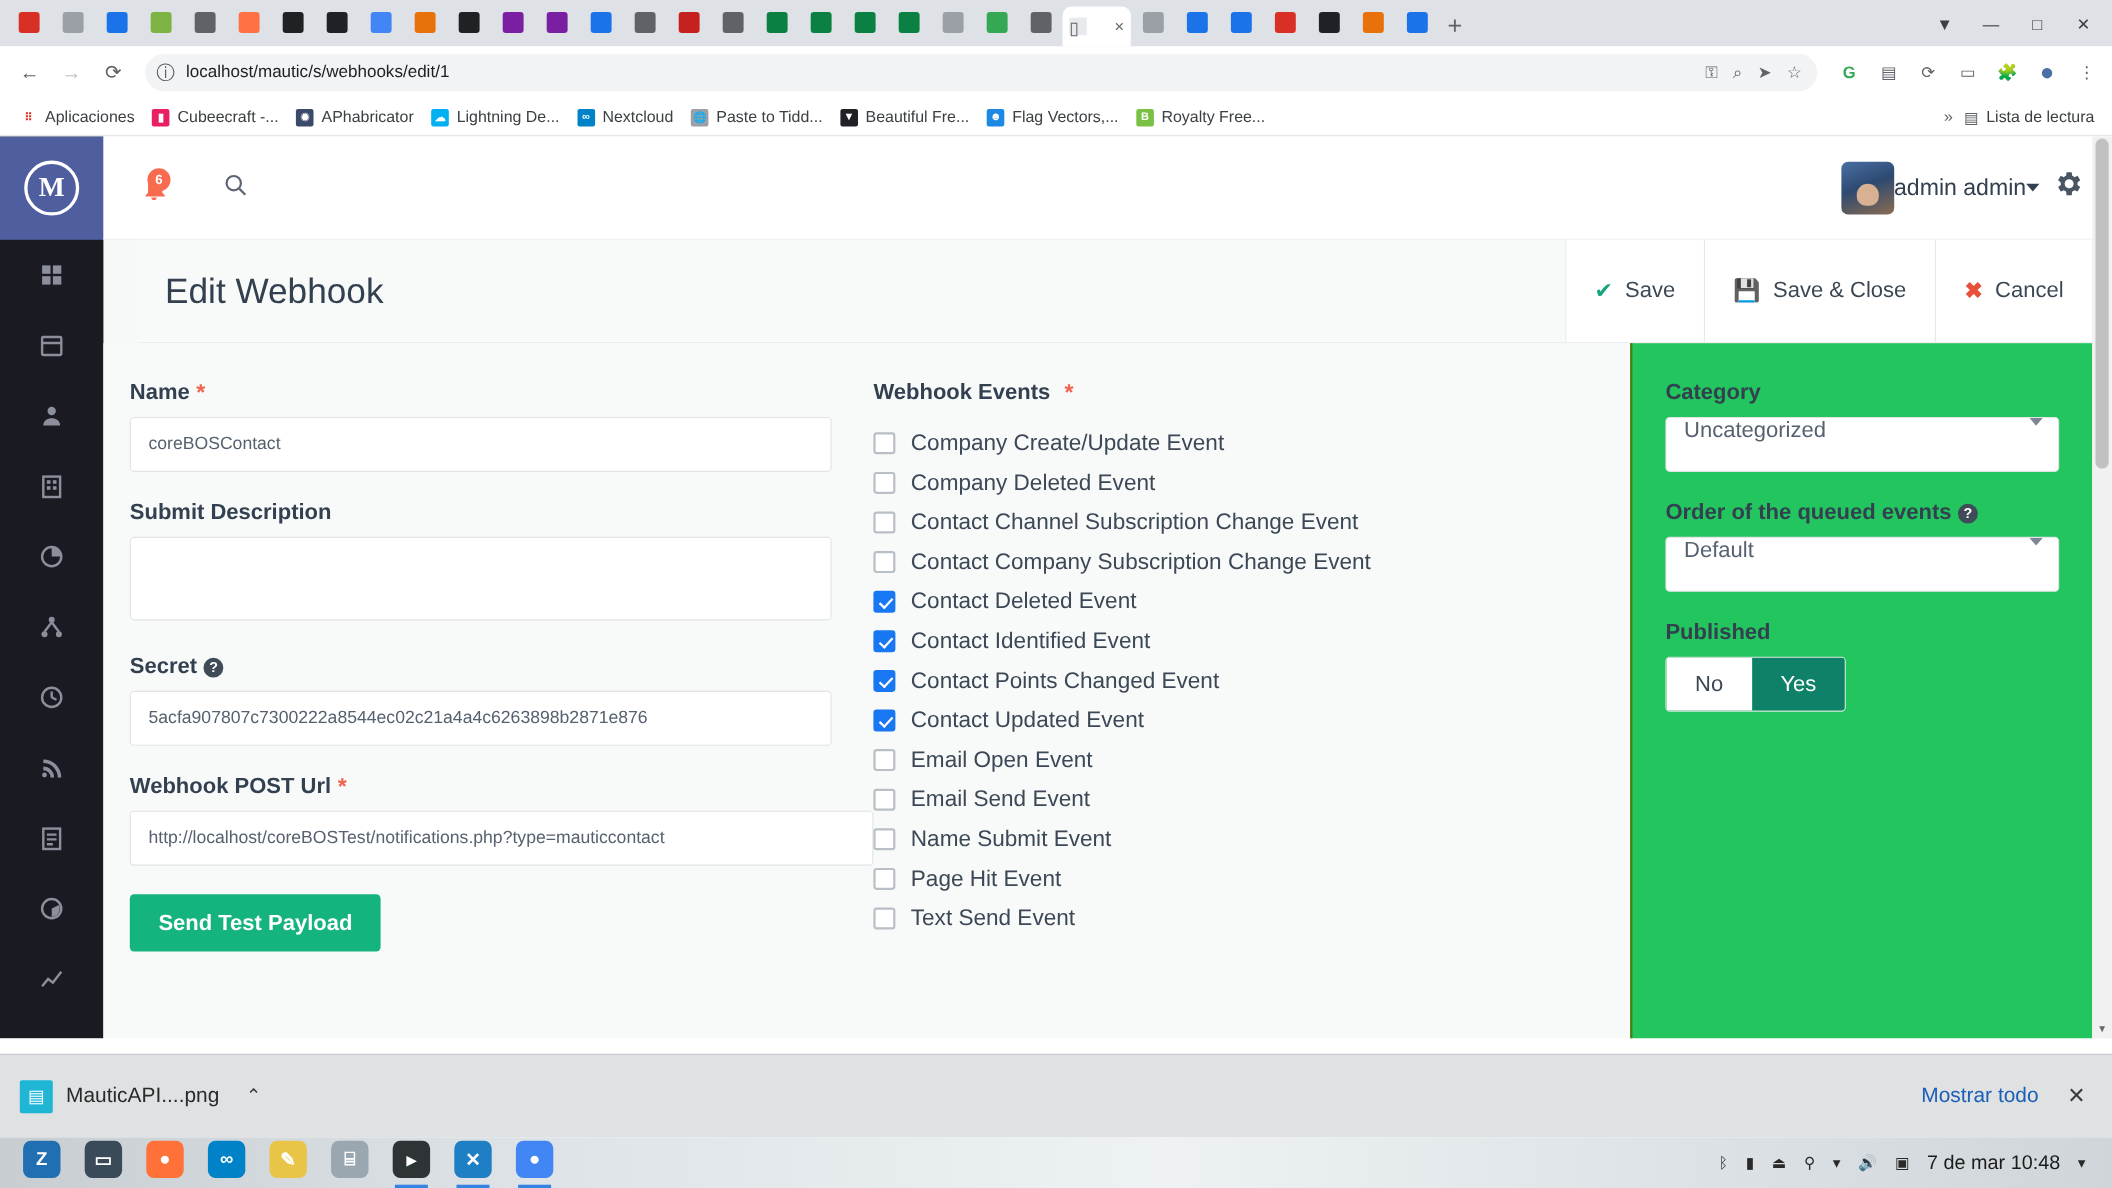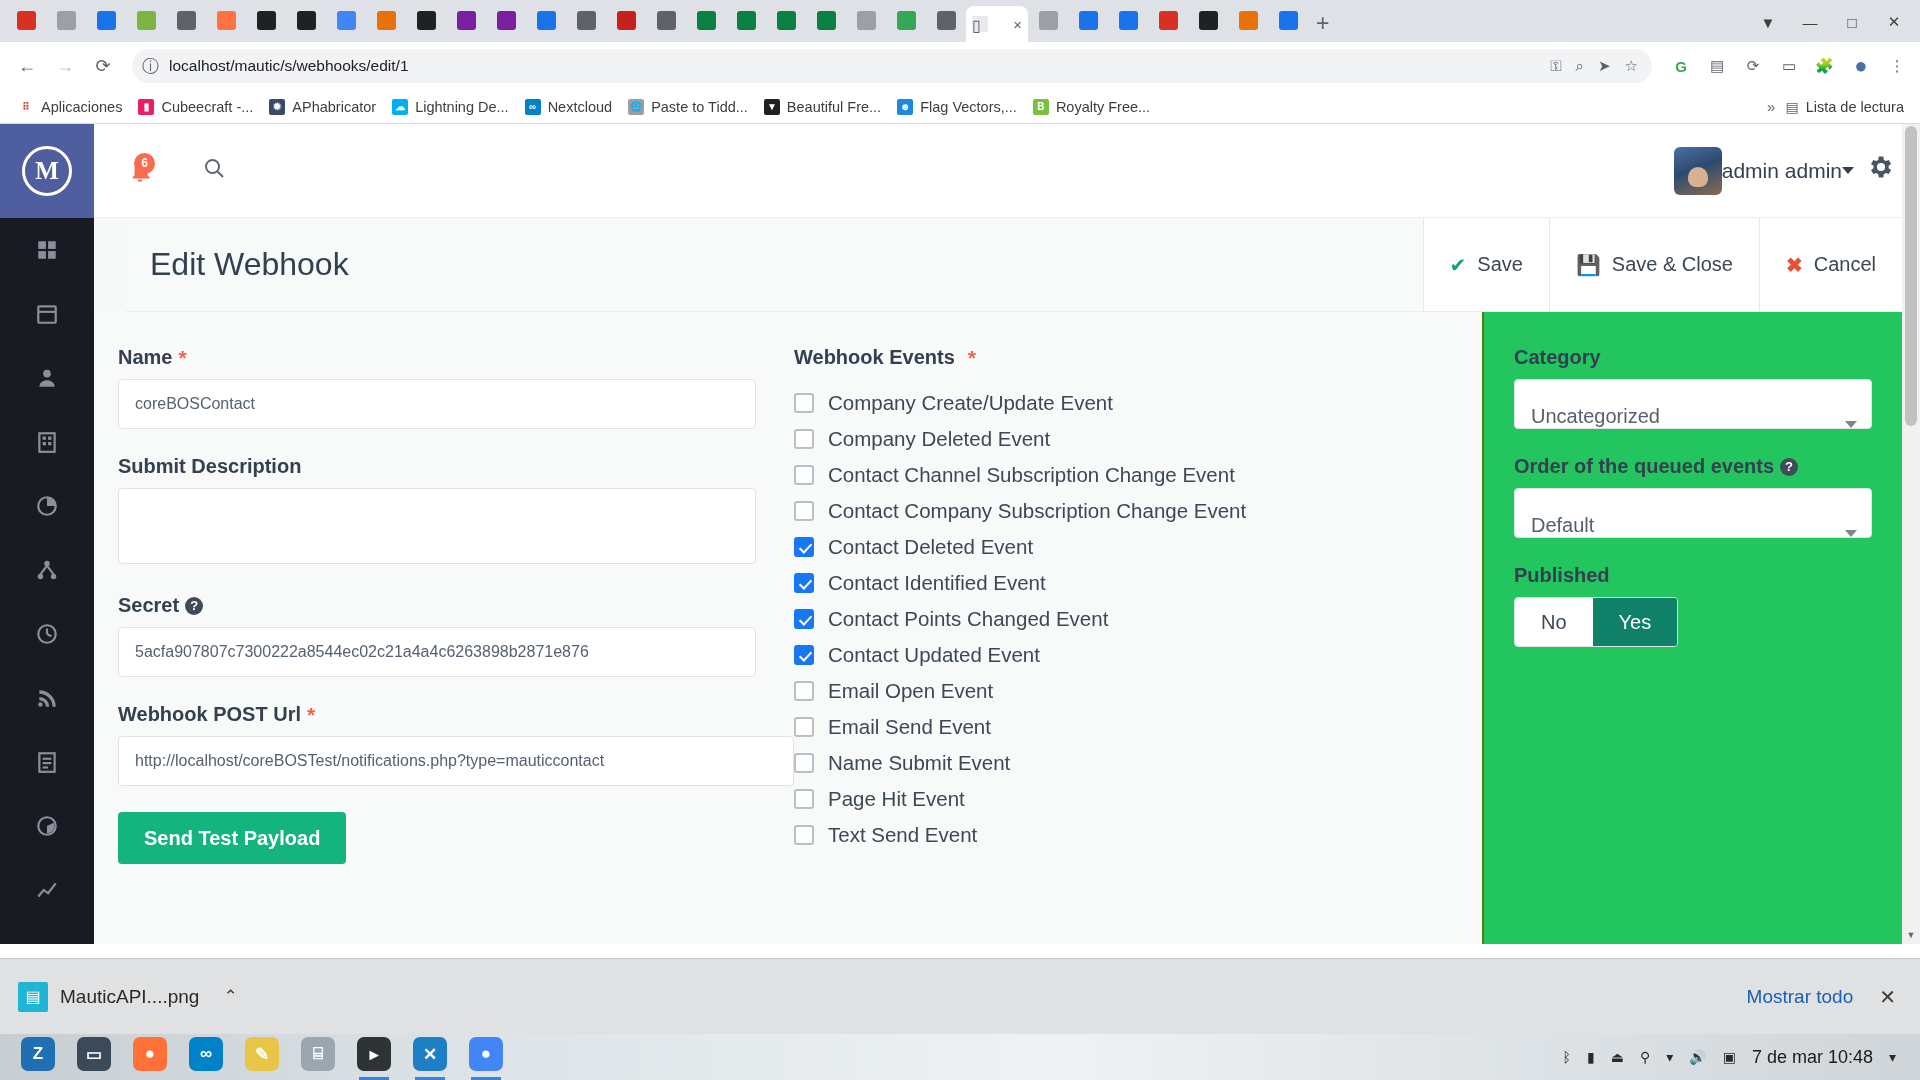--- a/index.html
+++ b/index.html
@@ -197,21 +197,21 @@
     content: ""; position: absolute; left: 5.5px; top: 1.5px;
     width: 5px; height: 10px; border: solid #fff; border-width: 0 2.5px 2.5px 0;
     transform: rotate(43deg);
   }
   .cb-label { font-size: 20.5px; color: #3c4856; }
 
   
   .fselect {
     width: 100%; height: 50px; background: #fff; border: 1px solid #e1e3e5;
     border-radius: 4px; padding: 0 16px; font-size: 20px; color: #55616f;
-    display: flex; align-items: flex-end; position: relative;
+    display: flex; align-items: flex-start; position: relative;
   }
   .fselect .arrow {
     position: absolute; right: 14px; border-left: 6px solid transparent;
     border-right: 6px solid transparent; border-top: 7px solid #7d8793;
   }
   .toggle { display: flex; border-radius: 4px; overflow: hidden; border: 1px solid #e1e3e5; width: fit-content; }
   .toggle div { padding: 0 26px; height: 48px; display:flex;align-items:center;justify-content:center;
       font-size: 20px; color: #3c4856; background:#fff; }
   .toggle div.sel { background: #0f8168; color: #fff; }
 

